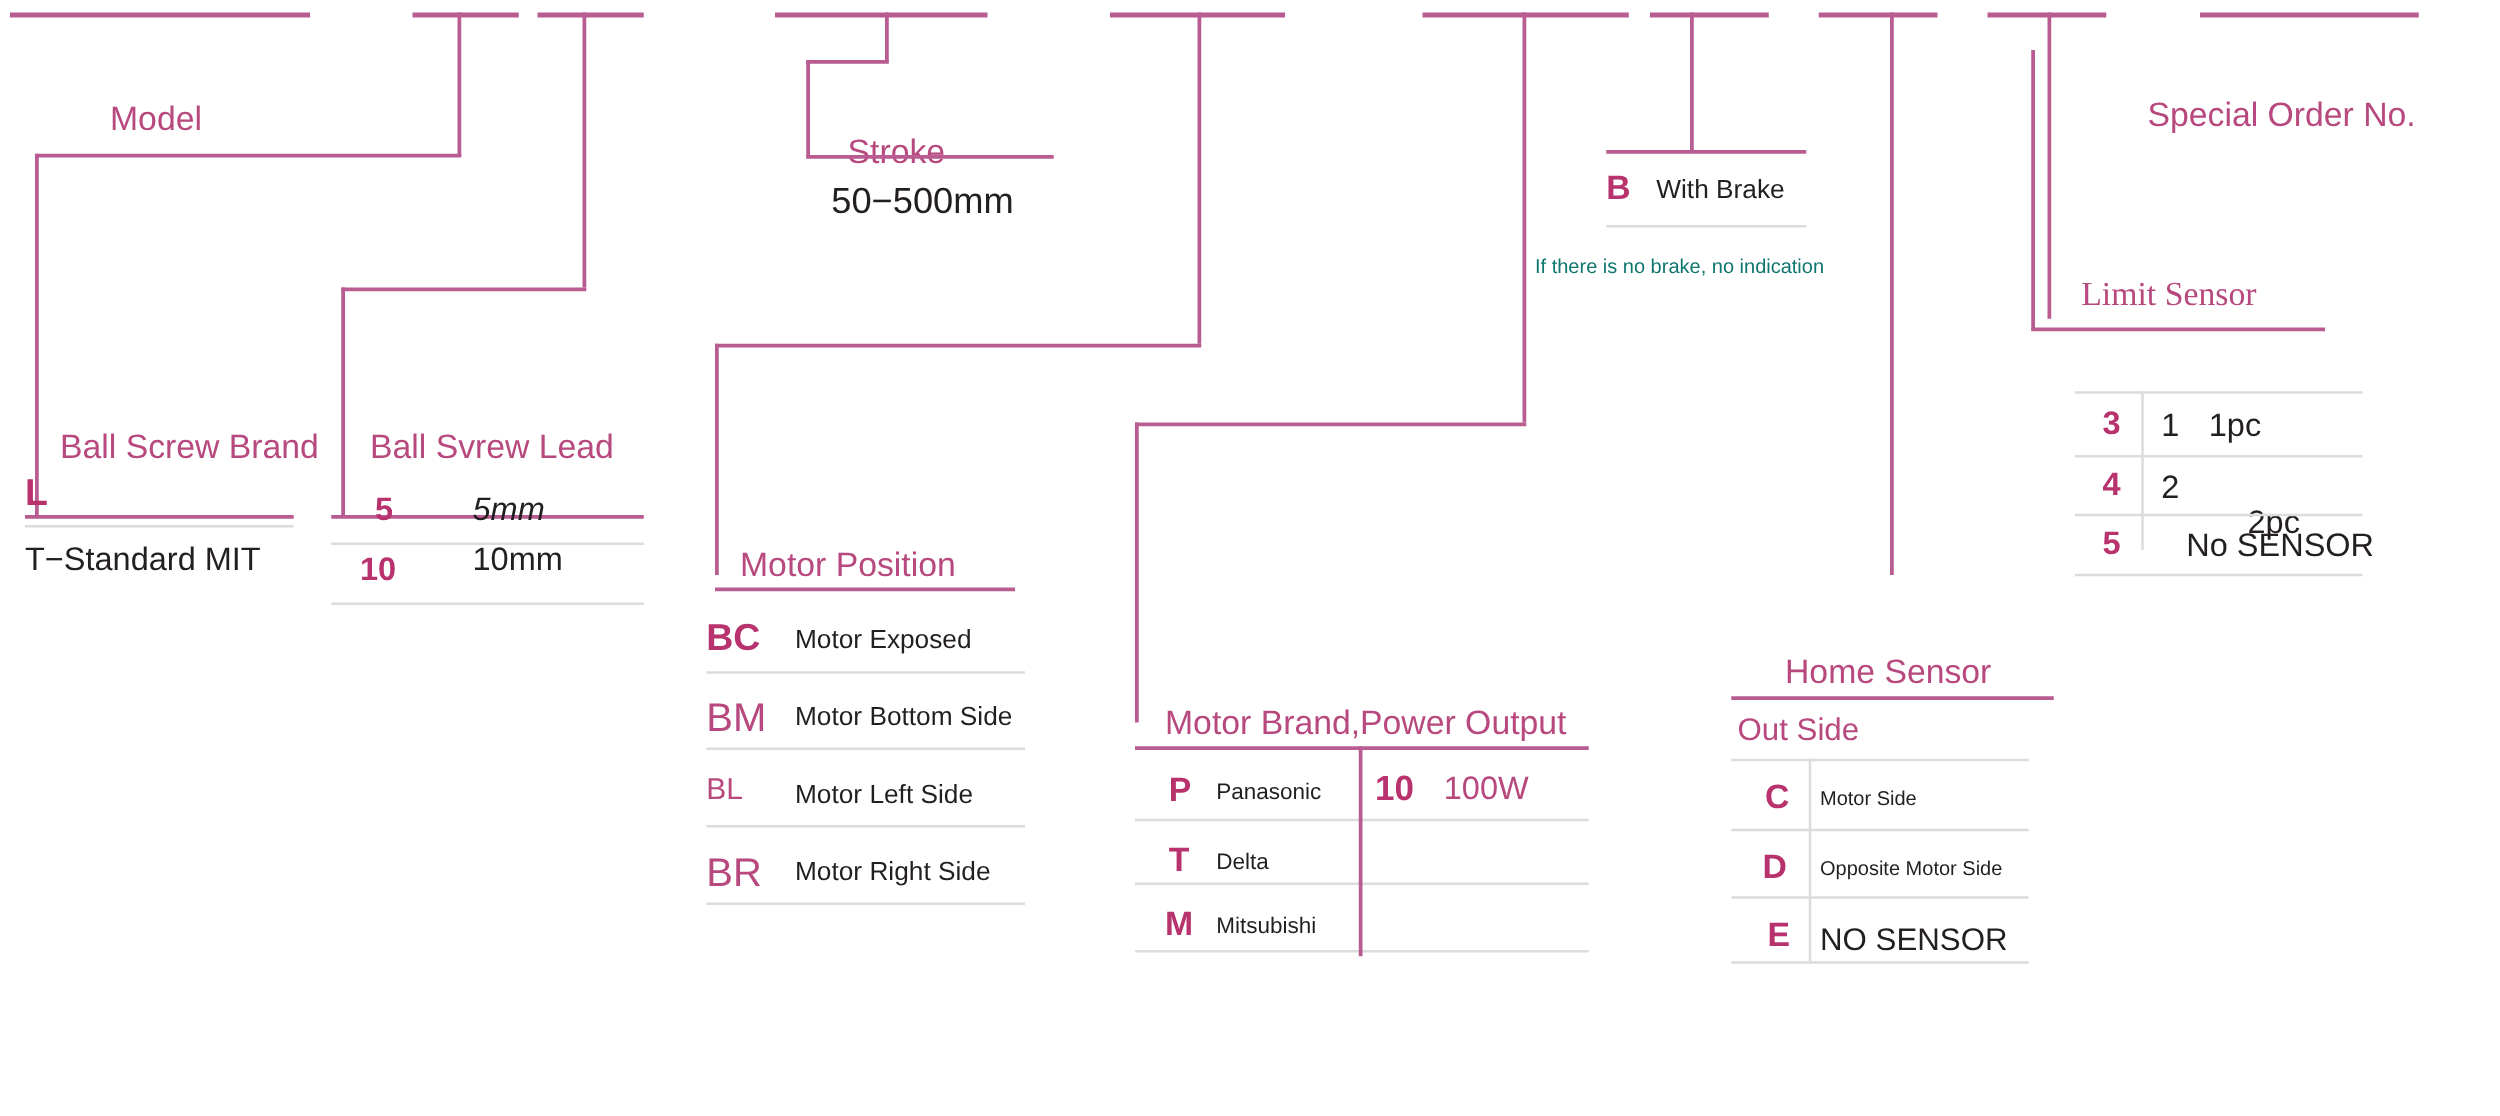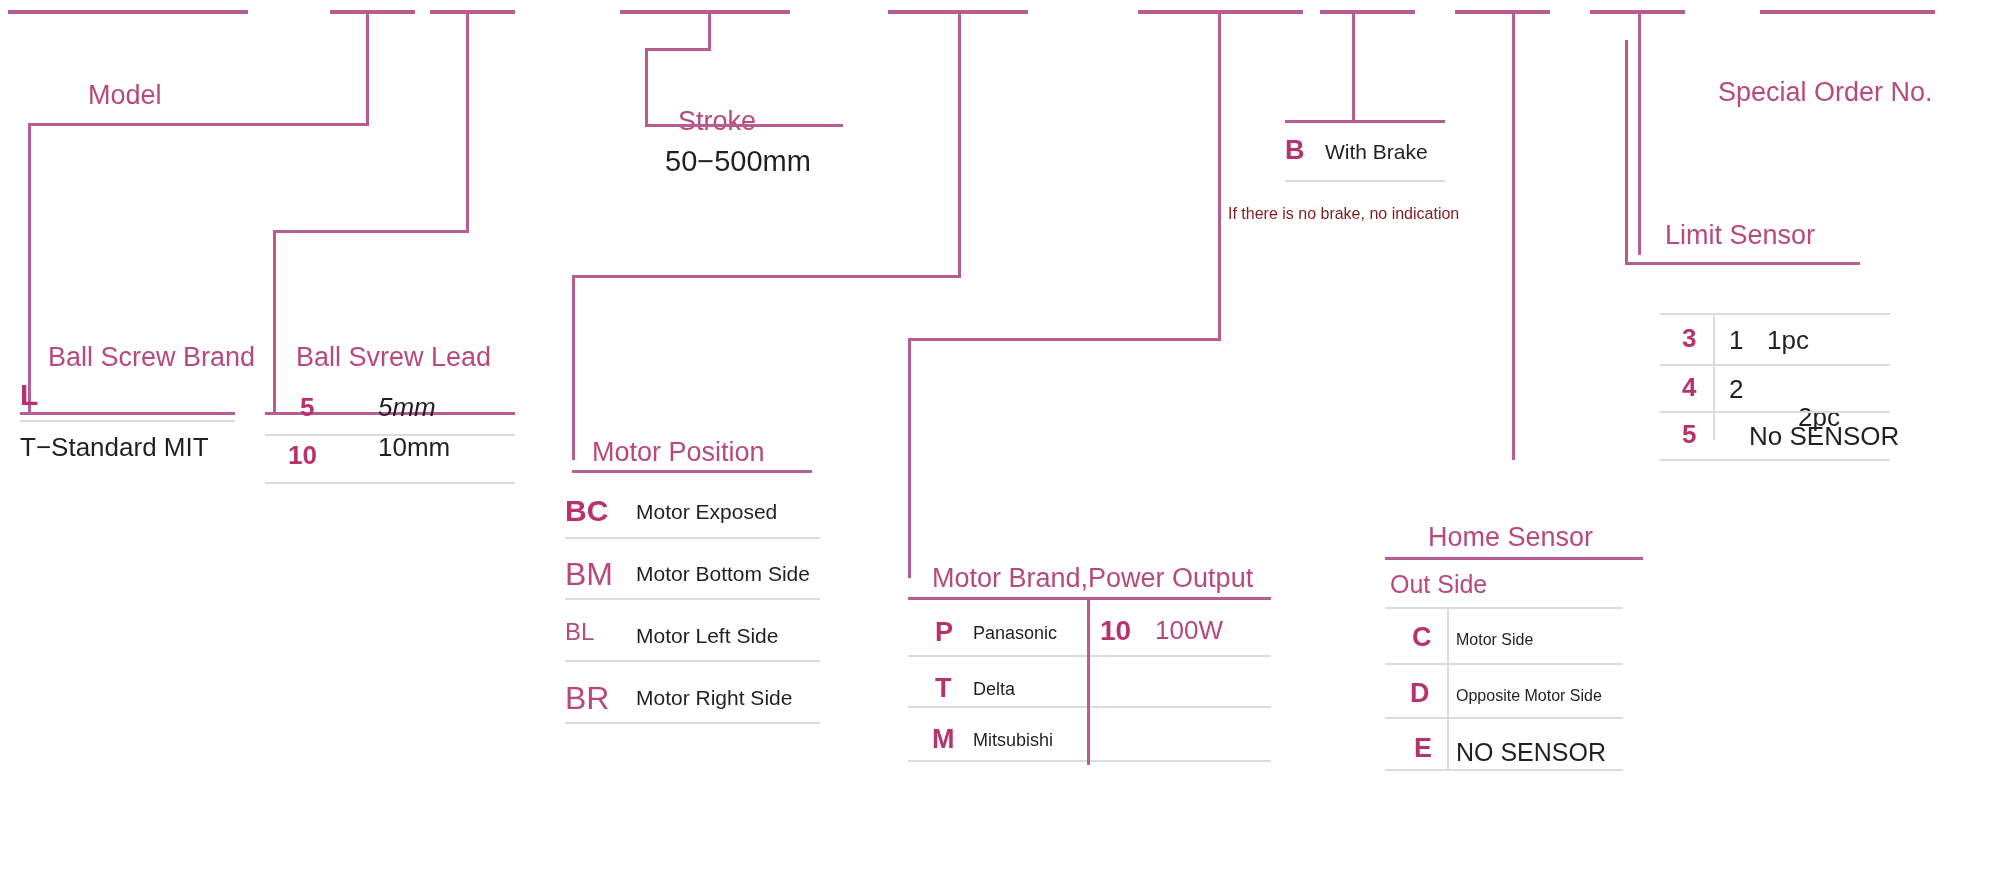--- a/index.html
+++ b/index.html
@@ -76,21 +76,21 @@
     color: #231f20;
     white-space: nowrap;
     font-weight: 400;
   }
   .desc-lg { font-size: 26px; }
   .desc-md { font-size: 21px; }
   .desc-sm { font-size: 18px; }
   .desc-xs { font-size: 16px; }
   .note {
     position: absolute;
-    color: #7f1d1d;
+    color: #0f766e;
     font-size: 16px;
     white-space: nowrap;
   }
   .pw {
     position: absolute;
     color: #b8497e;
     white-space: nowrap;
     font-size: 26px;
     font-weight: 400;
   }
@@ -214,21 +214,21 @@
   <div class="desc desc-xs" style="left:1456px; top:687px;">Opposite Motor Side</div>
   <div class="grayrule" style="left:1385px; top:717px; width:238px;"></div>
 
   <div class="code" style="left:1414px; top:733px; font-size:27px;">E</div>
   <div class="desc desc-md" style="left:1456px; top:738px; font-size:25px;">NO SENSOR</div>
   <div class="grayrule" style="left:1385px; top:769px; width:238px;"></div>
 
   <div class="lbl lbl-big" style="left:1718px; top:77px;">Special Order No.</div>
 
   <div class="vline" style="left:1625px; top:40px; height:224px;"></div>
-  <div class="lbl lbl-big" style="left:1665px; top:220px;">Limit Sensor</div>
+  <div class="lbl lbl-big" style="left:1665px; top:220px;font-family:Liberation Serif, serif;">Limit Sensor</div>
   <div class="hline" style="left:1625px; top:262px; width:235px;"></div>
 
   <div class="grayrule" style="left:1660px; top:313px; width:230px;"></div>
   <div class="grayv" style="left:1713px; top:313px; height:127px;"></div>
 
   <div class="code" style="left:1682px; top:323px; font-size:26px;">3</div>
   <div class="desc desc-lg" style="left:1729px; top:325px;">1</div>
   <div class="desc desc-lg" style="left:1767px; top:325px;">1pc</div>
   <div class="grayrule" style="left:1660px; top:364px; width:230px;"></div>
 

